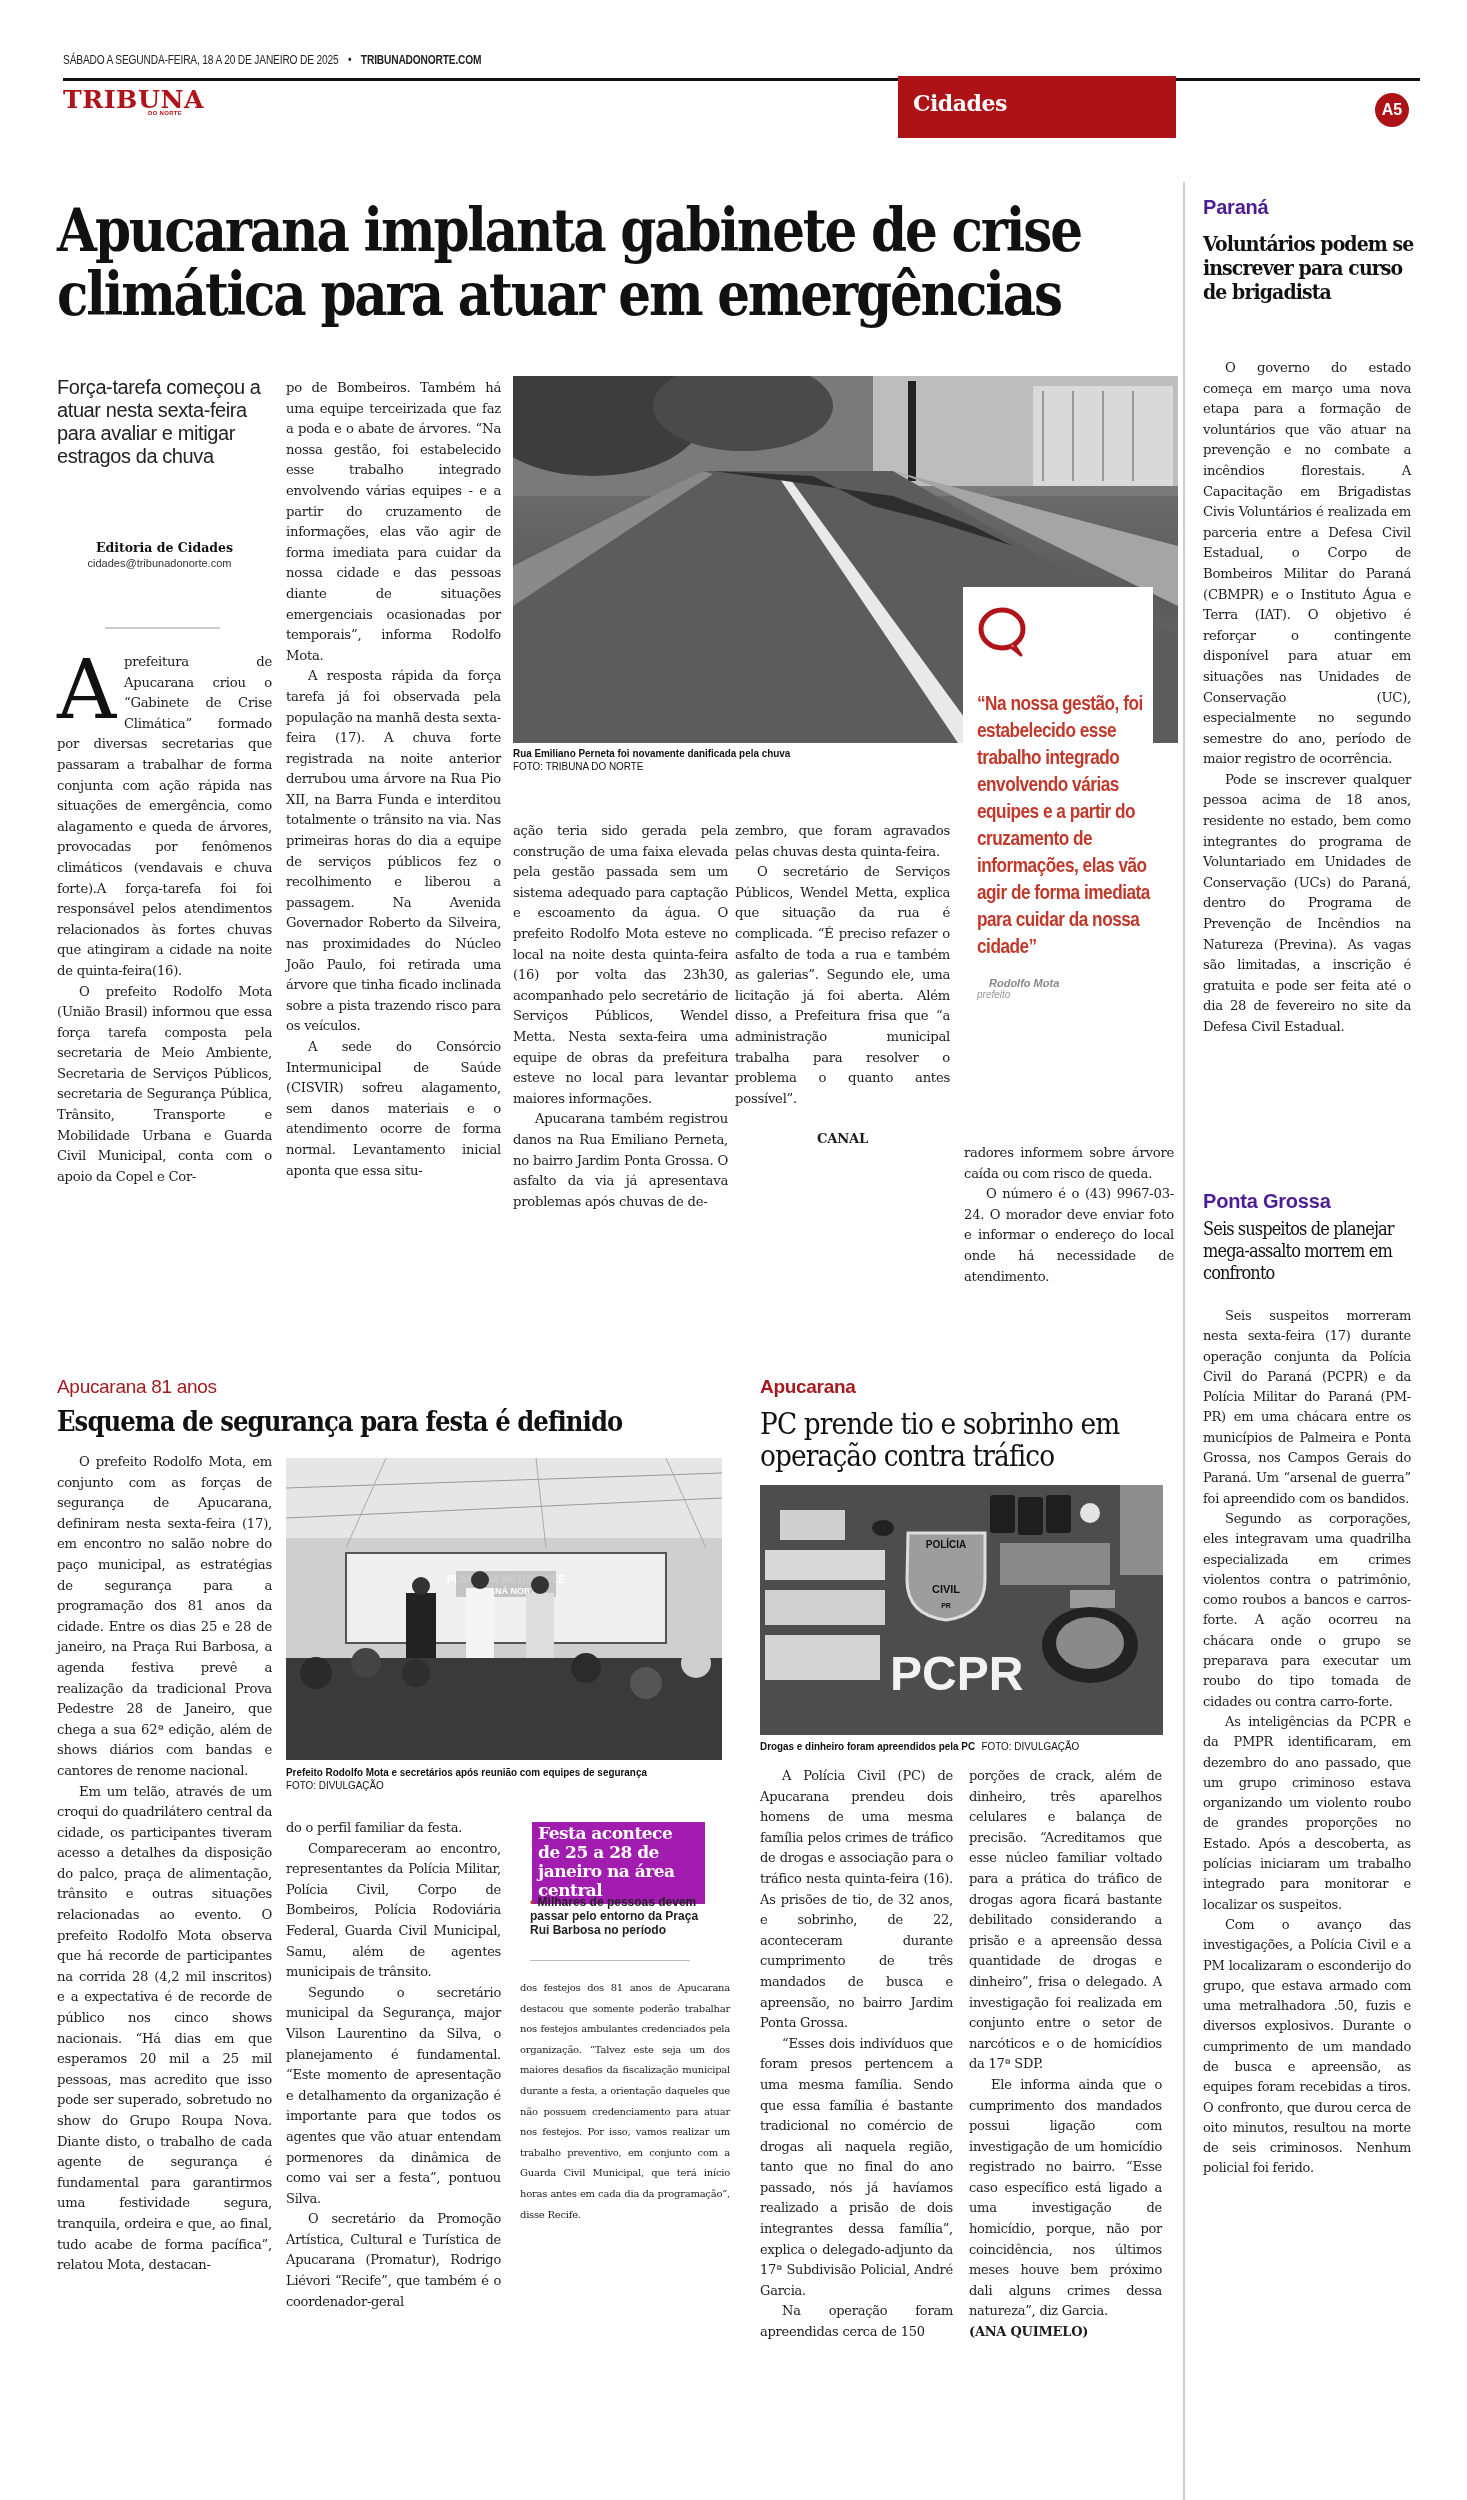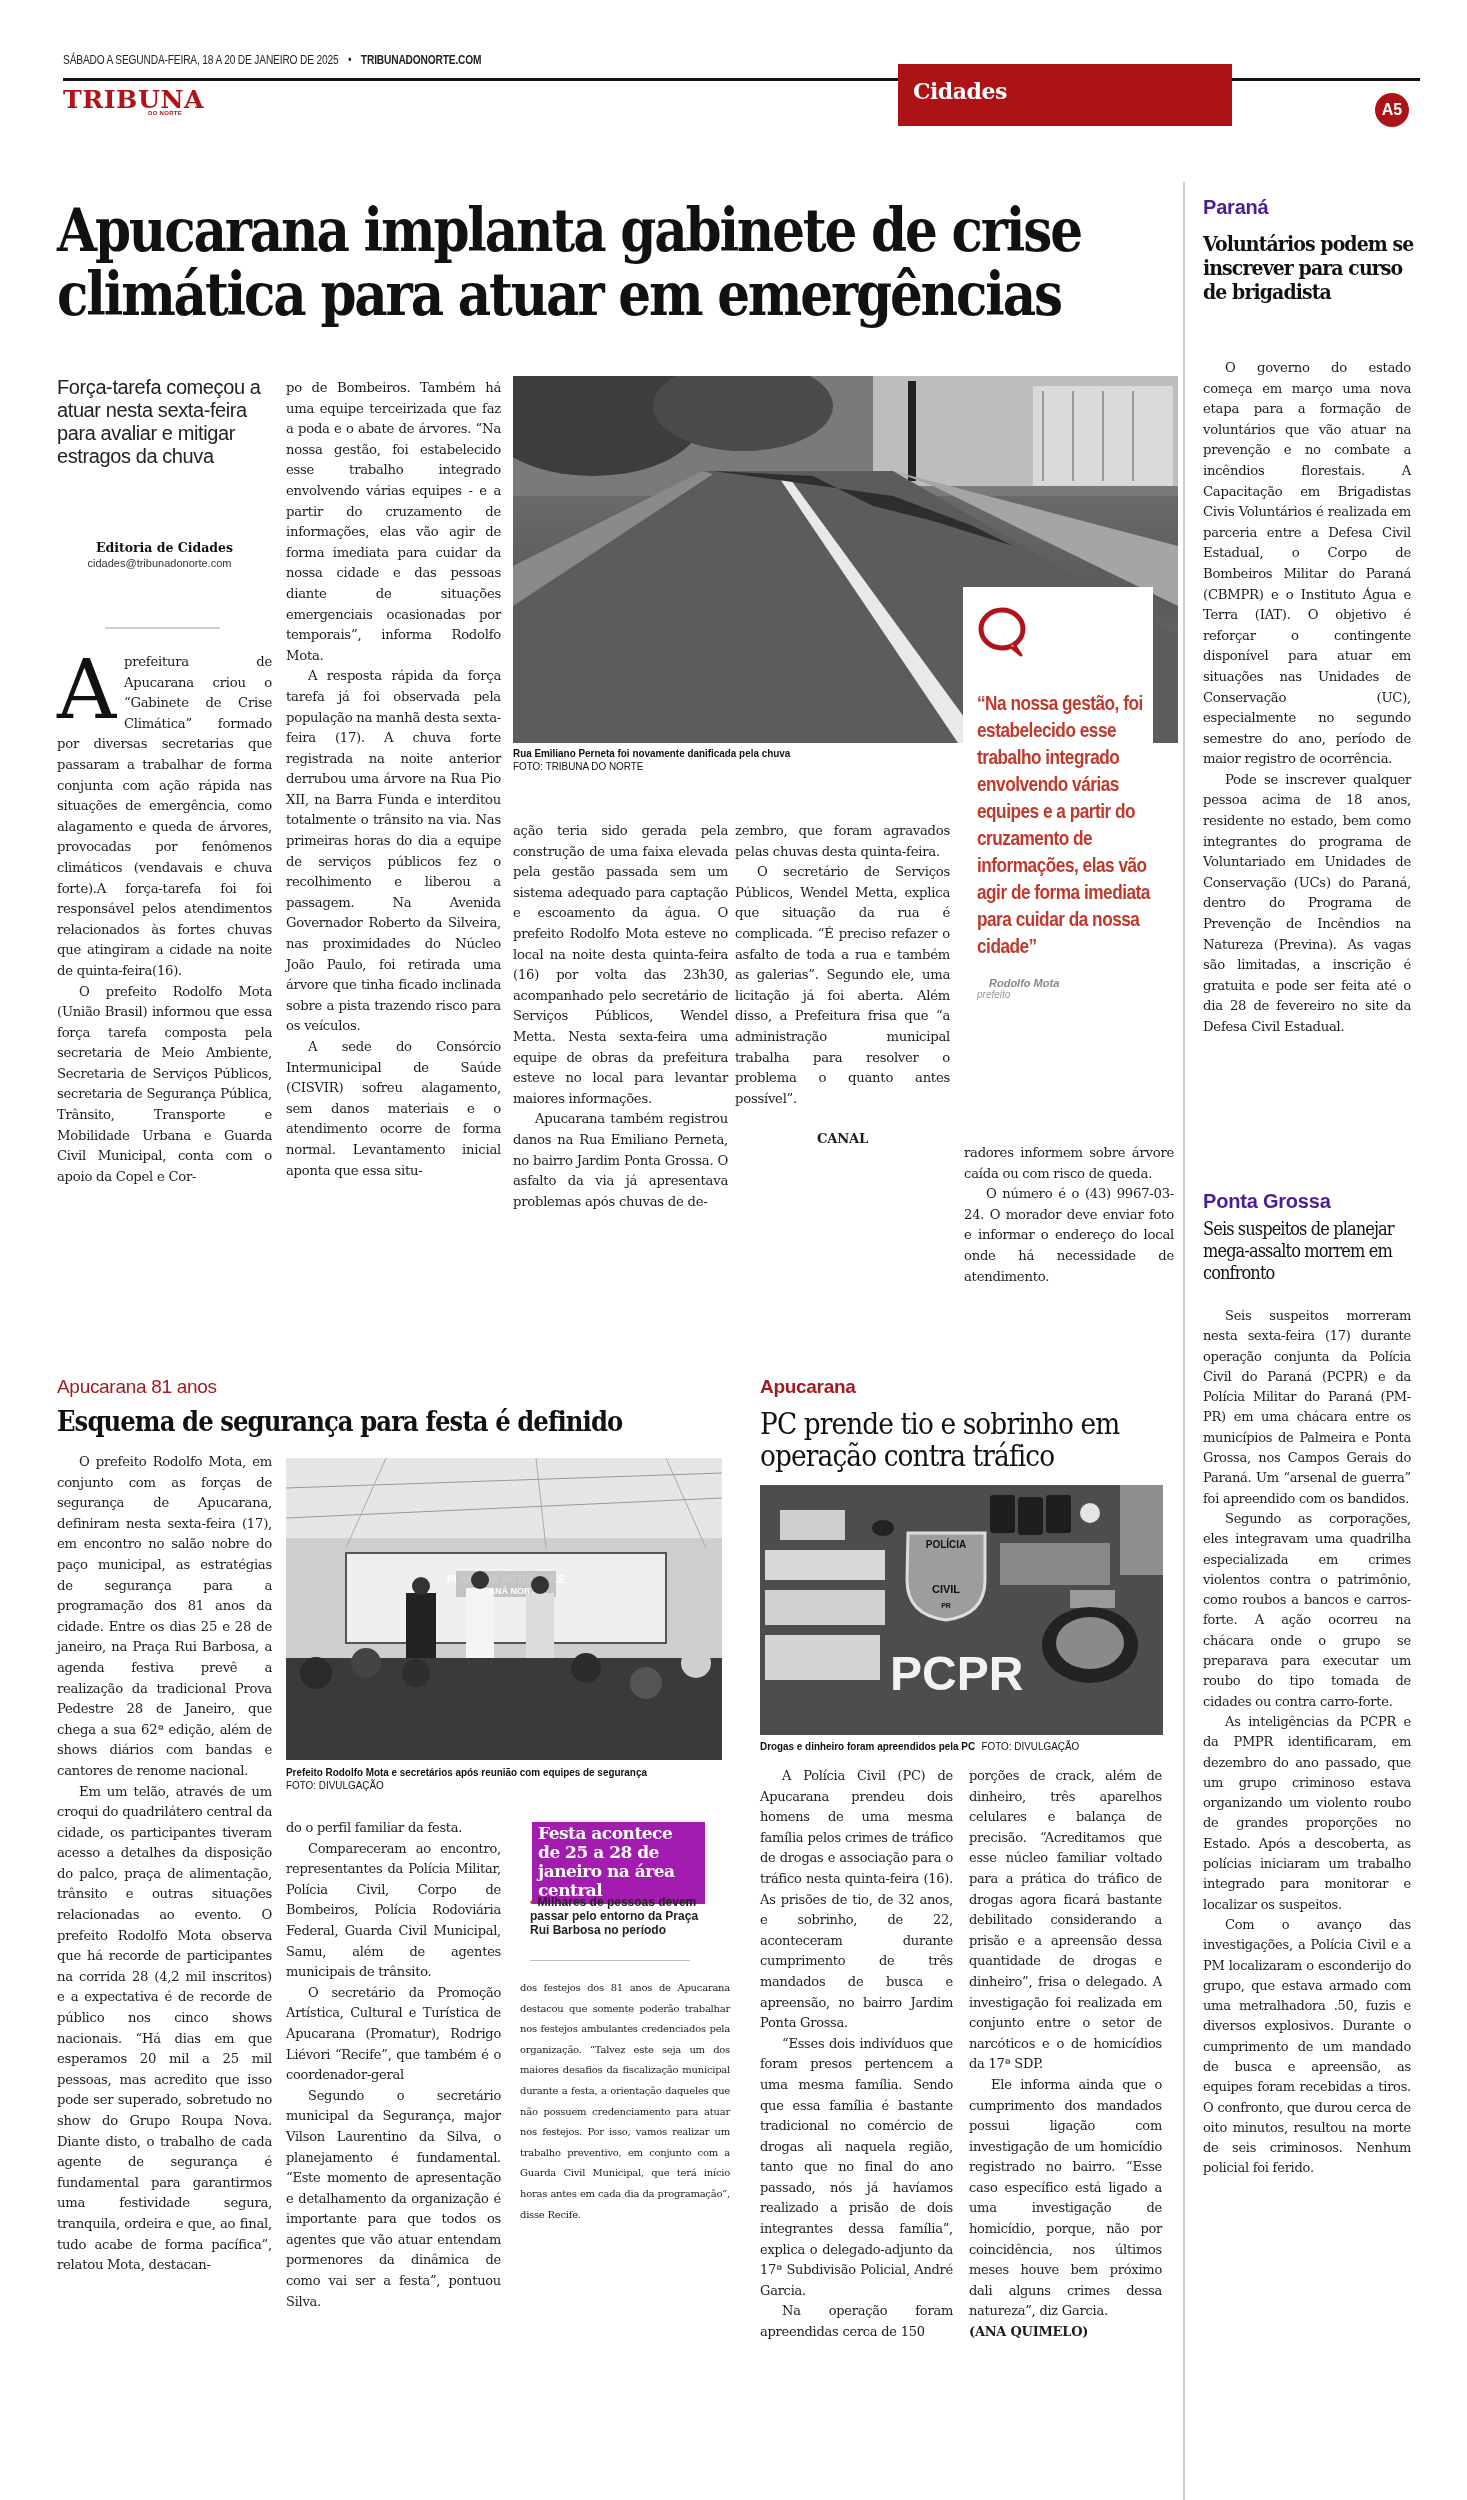--- a/index.html
+++ b/index.html
@@ -6,21 +6,21 @@
   html, body { width: 1467px; height: 2500px; background: #ffffff; overflow: hidden; }
   body { position: relative; font-family: "DejaVu Serif", serif; color: #1a1a1a; }
   .abs { position: absolute; }
 
   
   .dateline { left: 63px; top: 53px; font-family: "Liberation Sans", sans-serif; font-size: 12px; letter-spacing: -0.2px; color: #222; transform: scaleX(0.85); transform-origin: left center; white-space: nowrap; }
   .dateline b { font-weight: 700; }
   .topline { left: 63px; top: 78px; width: 1357px; height: 3px; background: #111; }
   .logo { left: 63px; top: 88px; font-family: "DejaVu Serif", serif; font-weight: 900; font-size: 24px; color: #b0141a; letter-spacing: 0.5px; line-height: 24px; transform: scaleX(1.05); transform-origin: left; }
   .logo-sub { left: 148px; top: 110px; font-family: "Liberation Sans", sans-serif; font-weight: 700; font-size: 6px; color: #b0141a; letter-spacing: 0.3px; }
-  .section-tab { left: 898px; top: 64px; width: 334px; height: 62px; background: #ad1217; }
+  .section-tab { left: 898px; top: 76px; width: 278px; height: 62px; background: #ad1217; }
   .section-tab span { position: absolute; left: 15px; top: 14px; font-family: "DejaVu Serif", serif; font-weight: 700; font-size: 22px; color: #fff; letter-spacing: -0.5px; }
   .page-badge { left: 1375px; top: 93px; width: 34px; height: 34px; border-radius: 50%; background: #ad1217; color: #fff; font-family: "Liberation Sans", sans-serif; font-weight: 700; font-size: 16px; text-align: center; line-height: 34px; }
 
   
   .headline { left: 57px; top: 198px; width: 1120px; font-family: "DejaVu Serif", serif; font-weight: 700; font-size: 60px; line-height: 64px; letter-spacing: -2.5px; transform: scaleX(0.86); transform-origin: left top; width: 1310px; color: #111; }
 
   
   .deck { left: 57px; top: 376px; width: 215px; font-family: "Liberation Sans", sans-serif; font-size: 20px; line-height: 23px; color: #222; letter-spacing: -0.4px; }
   .byline-name { left: 57px; top: 540px; width: 215px; text-align: center; font-family: "DejaVu Serif", serif; font-weight: 700; font-size: 12.5px; color: #111; }
   .byline-mail { left: 52px; top: 557px; width: 215px; text-align: center; font-family: "Liberation Sans", sans-serif; font-size: 11px; color: #333; }
@@ -201,22 +201,22 @@
   </svg>
 </div>
 <div class="abs caption" style="left:286px; top:1766px; width:480px;">
   <b>Prefeito Rodolfo Mota e secretários após reunião com equipes de segurança</b><br>
   <span>FOTO: DIVULGAÇÃO</span>
 </div>
 
 <div class="abs col" style="left:286px; top:1818px; width:215px; font-size:13px;">
   <p class="noindent">do o perfil familiar da festa.</p>
   <p>Compareceram ao encontro, representantes da Polícia Militar, Polícia Civil, Corpo de Bombeiros, Polícia Rodoviária Federal, Guarda Civil Municipal, Samu, além de agentes municipais de trânsito.</p>
+  <p>Segundo o secretário municipal da Segurança, major Vilson Laurentino da Silva, o planejamento é fundamental. “Este momento de apresentação e detalhamento da organização é importante para que todos os agentes que vão atuar entendam pormenores da dinâmica de como vai ser a festa”, pontuou Silva.</p>
   <p>O secretário da Promoção Artística, Cultural e Turística de Apucarana (Promatur), Rodrigo Liévori “Recife”, que também é o coordenador-geral</p>
-  <p>Segundo o secretário municipal da Segurança, major Vilson Laurentino da Silva, o planejamento é fundamental. “Este momento de apresentação e detalhamento da organização é importante para que todos os agentes que vão atuar entendam pormenores da dinâmica de como vai ser a festa”, pontuou Silva.</p>
 </div>
 
 <div class="abs highlight">
   <span>Festa acontece de 25 a 28 de janeiro na área central</span>
 </div>
 <div class="abs highlight-bullet">
   <span class="dot">• </span><span>Milhares de pessoas devem passar pelo entorno da Praça Rui Barbosa no período</span>
 </div>
 <div class="abs highlight-rule"></div>
 

